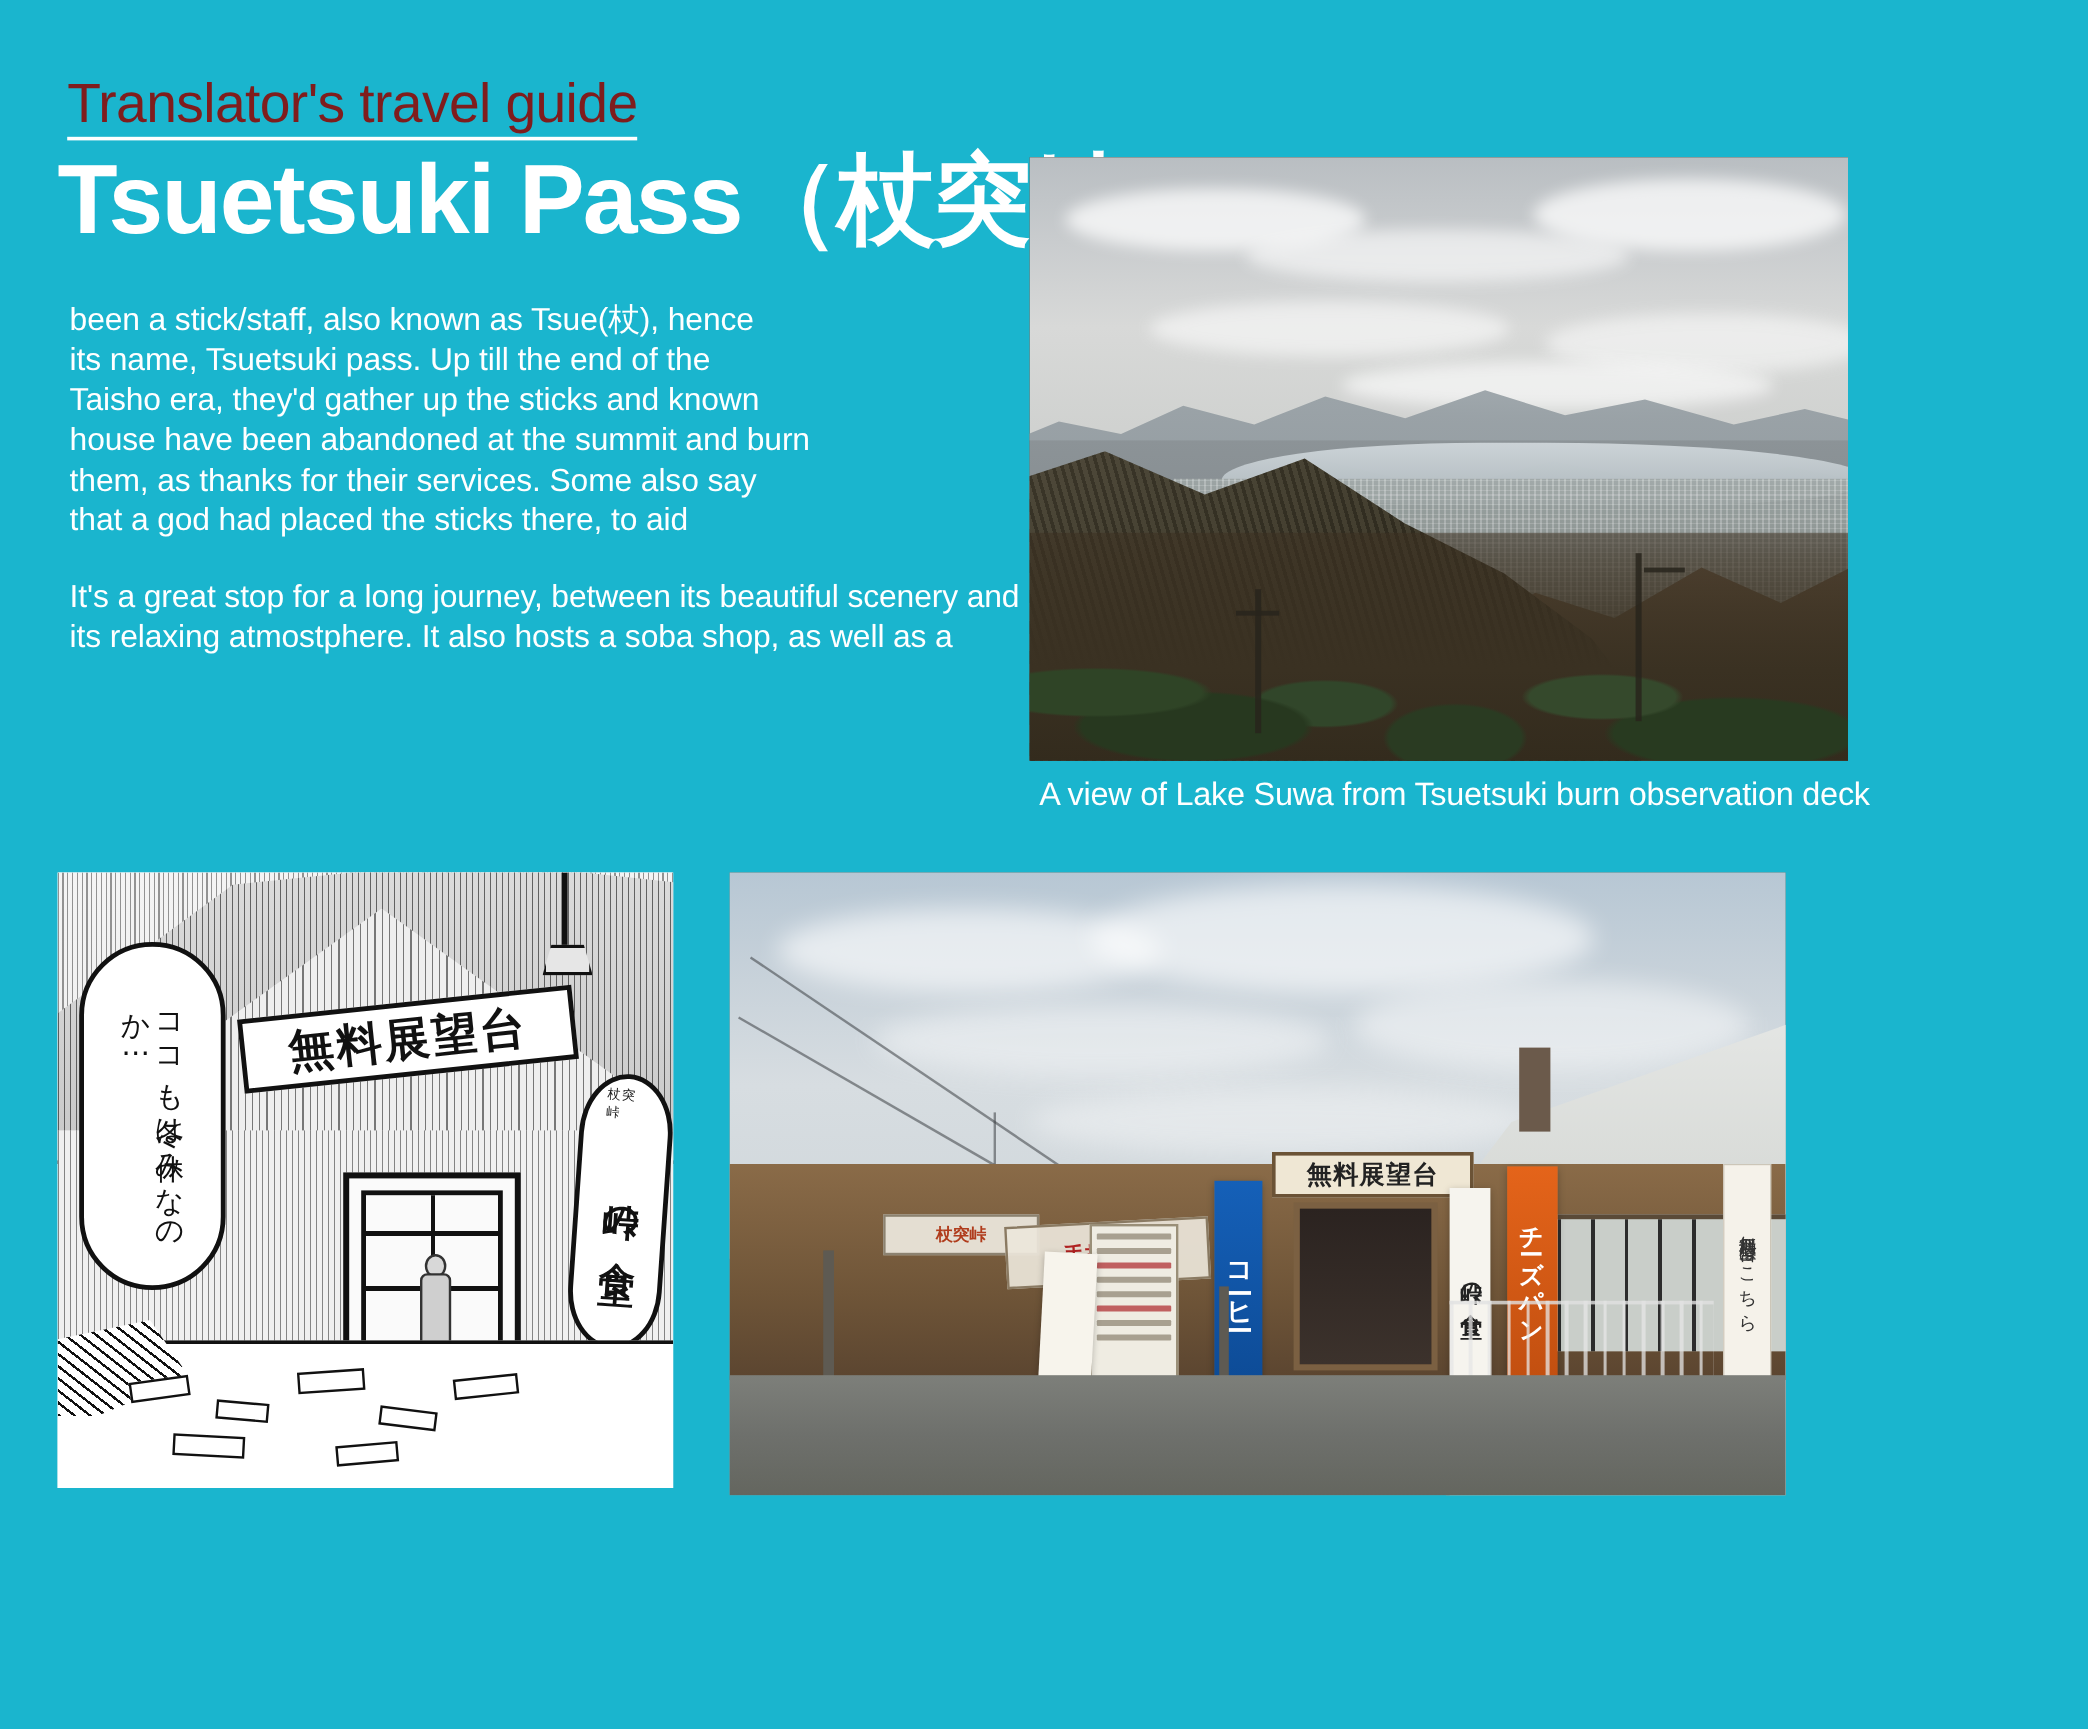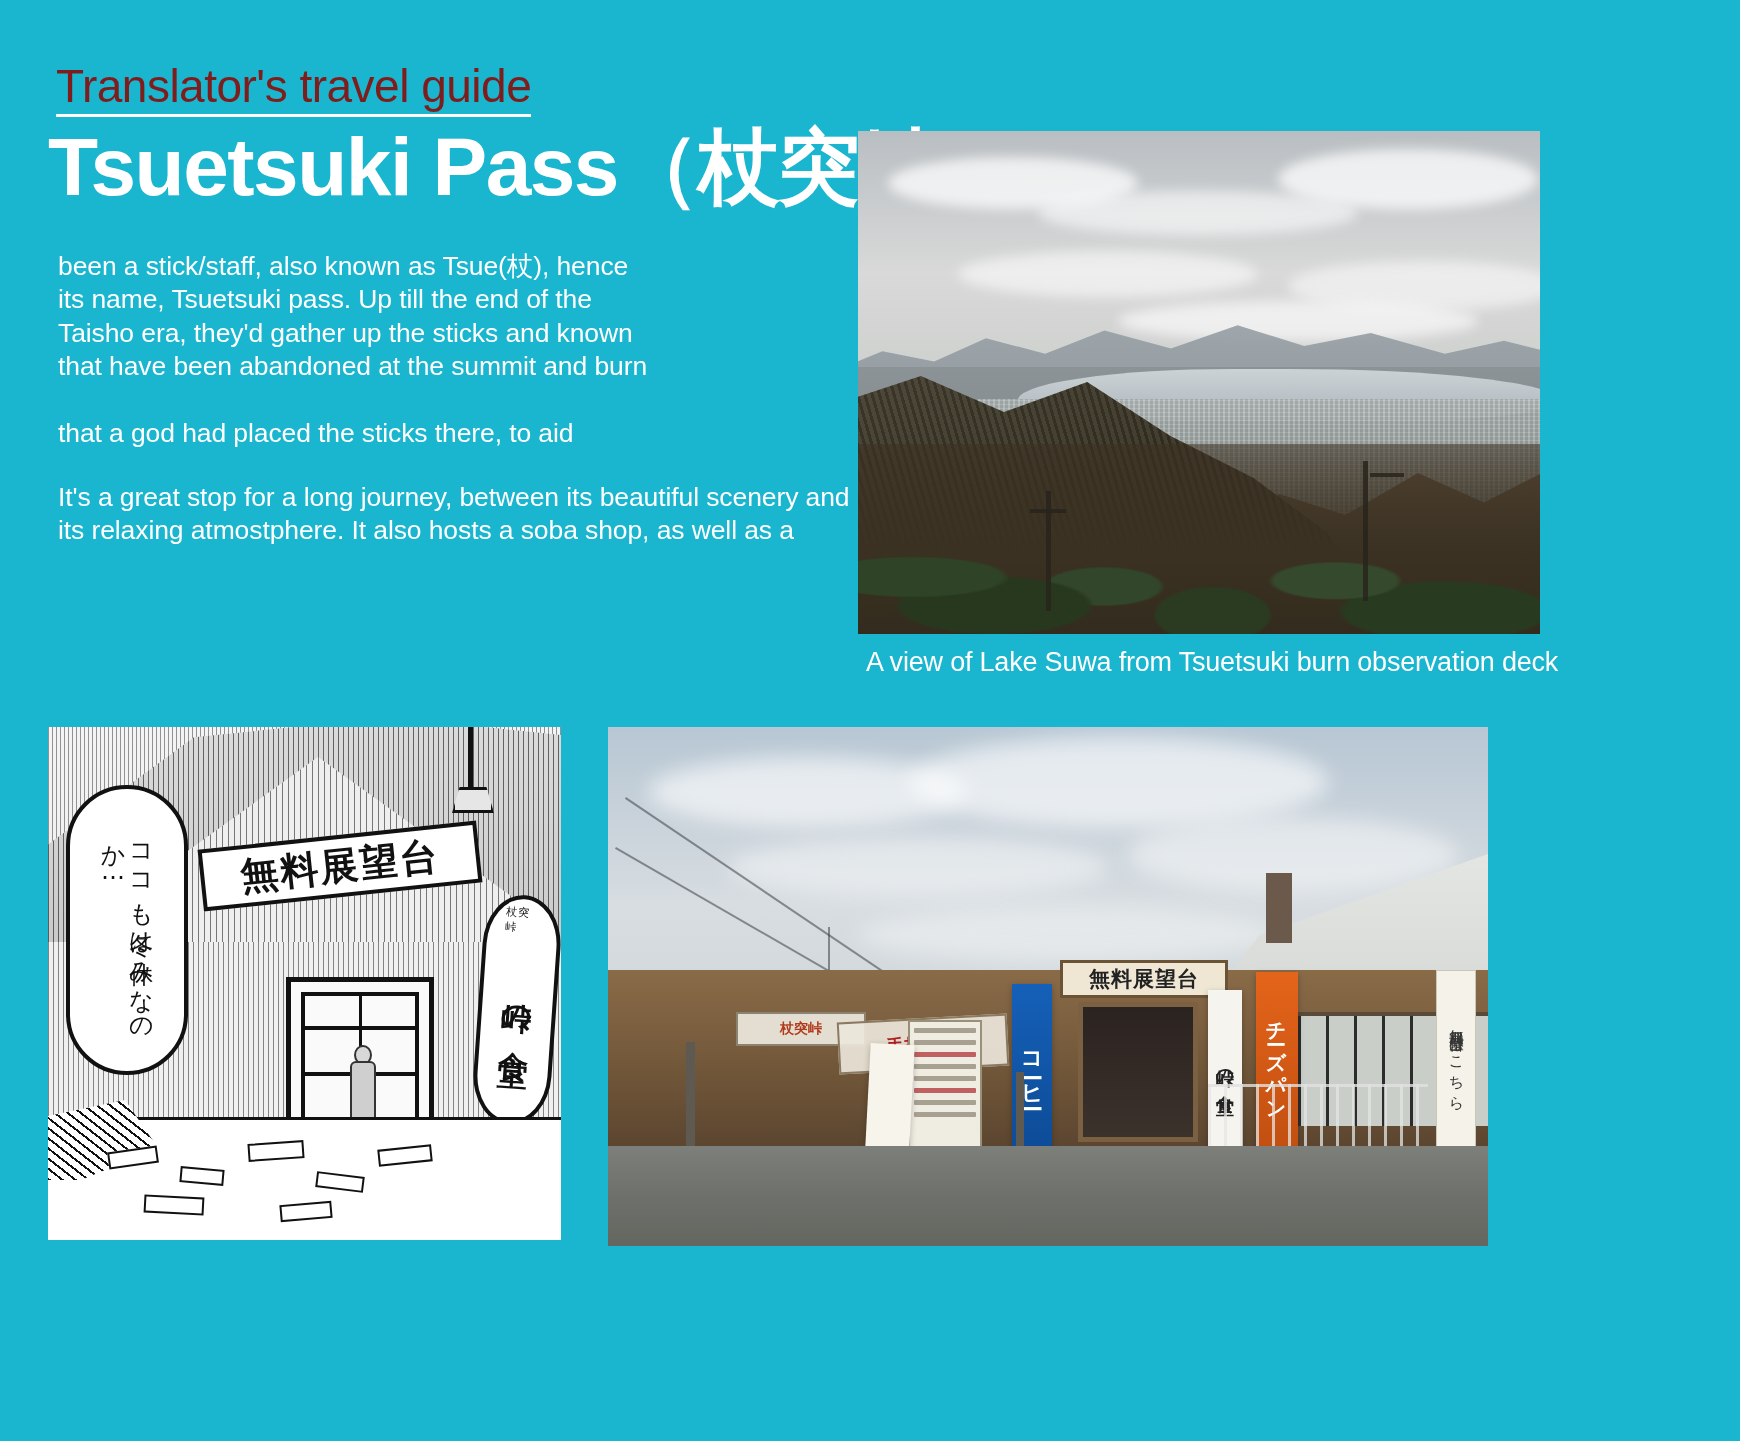--- a/index.html
+++ b/index.html
@@ -553,22 +553,22 @@
   <div class="title">
     <span>Tsuetsuki Pass</span><span class="jp">（杖突峠）</span>
   </div>
 
   <div class="body-col">
     <div class="para">
       <br>
       <span>been a stick/staff, also known as Tsue(杖), hence</span><br>
       <span>its name, Tsuetsuki pass. Up till the end of the</span><br>
       <span>Taisho era, they'd gather up the sticks and known</span><br>
-      <span>that have been abandoned at the summit and burn</span><br>
-      <br>
+      <span>house have been abandoned at the summit and burn</span><br>
+      <span>them, as thanks for their services. Some also say</span><br>
       <span>that a god had placed the sticks there, to aid</span><br>
     </div>
     <div class="para">
       <span>It's a great stop for a long journey, between its beautiful scenery and</span><br>
       <span>its relaxing atmostphere. It also hosts a soba shop, as well as a</span><br>
     </div>
   </div>
 
   <div class="photo-hero">
     <div class="hero-sky"></div>

